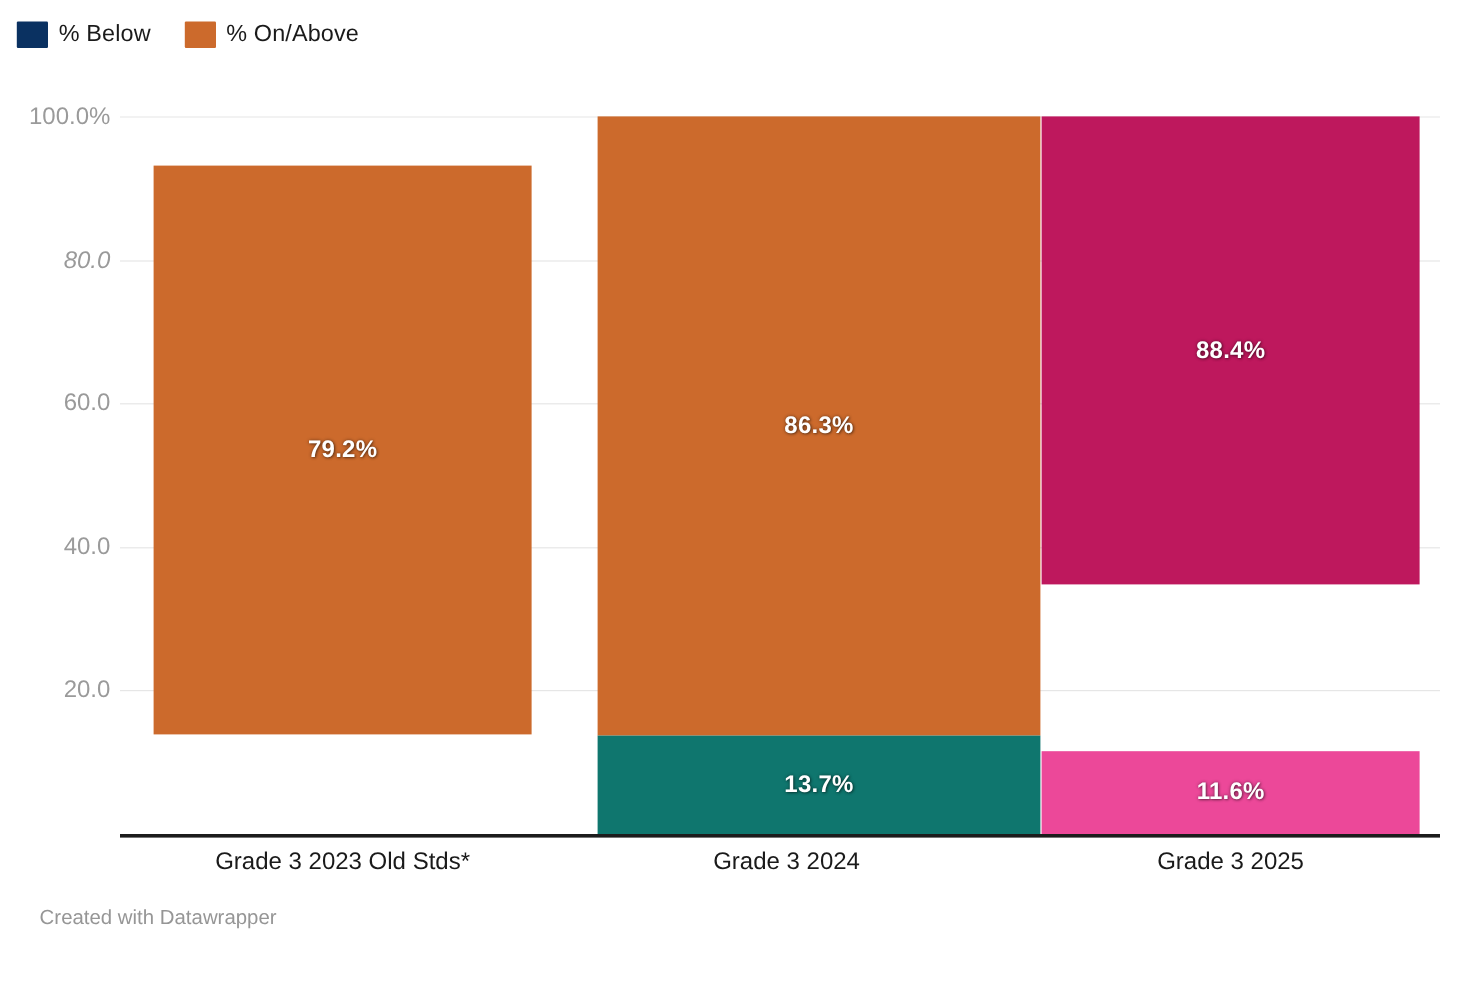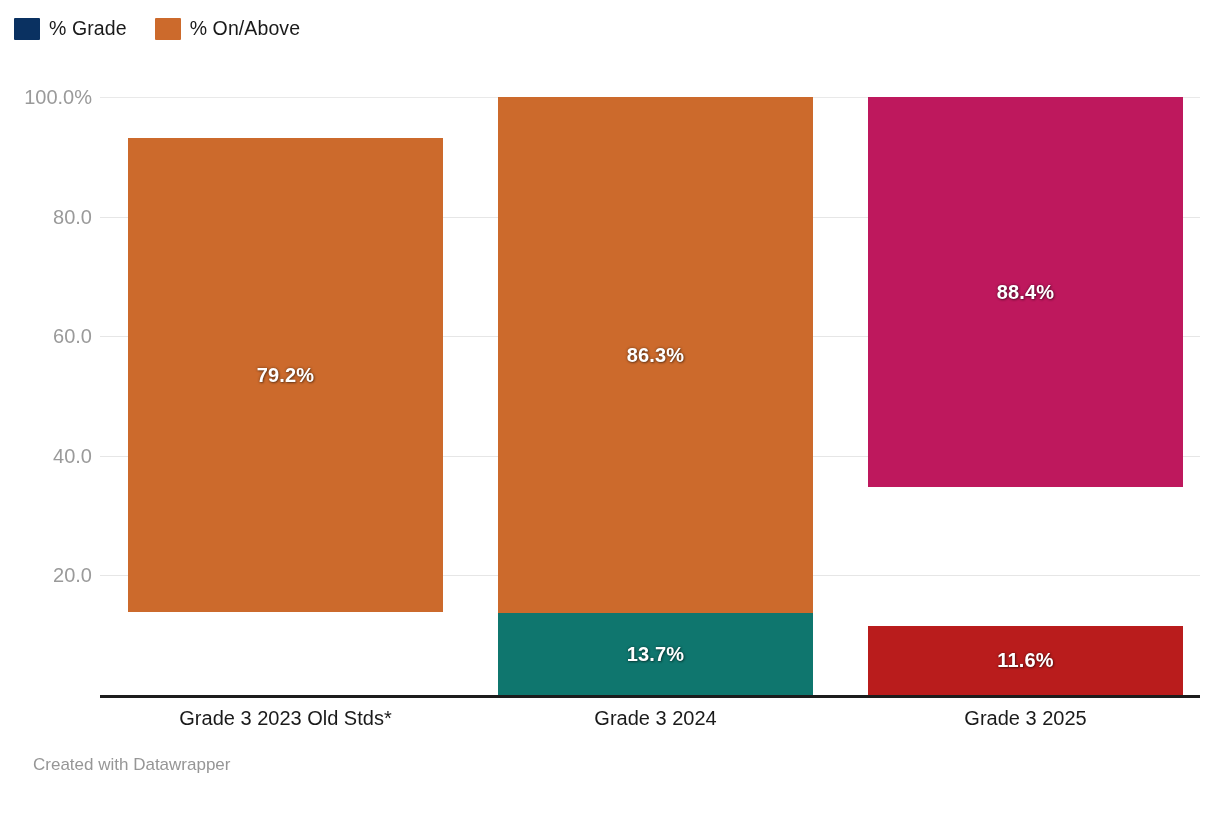--- a/index.html
+++ b/index.html
@@ -126,64 +126,64 @@
   }
 </style>
 </head>
 <body>
 
 <div id="chart-root">
 
   <div class="legend">
     <div class="legend-item">
       <span class="legend-swatch" style="background: rgb(10, 49, 97);"></span>
-      <span class="legend-label">% Grade</span>
+      <span class="legend-label">% Below</span>
     </div>
     <div class="legend-item">
       <span class="legend-swatch" style="background: rgb(204, 106, 44);"></span>
       <span class="legend-label">% On/Above</span>
     </div>
   </div>
 
   <div class="plot">
 
     <div id="grid-layer">
         <div class="gridline top-line" style="top: 97px; left: 100px; width: 1100px;"></div>
         <div class="gridline" style="top: 217px; left: 100px; width: 1100px;"></div>
         <div class="gridline" style="top: 336px; left: 100px; width: 1100px;"></div>
         <div class="gridline" style="top: 456px; left: 100px; width: 1100px;"></div>
         <div class="gridline" style="top: 575px; left: 100px; width: 1100px;"></div>
       </div>
     <div id="ytick-layer">
         <div class="ytick-label" style="top: 87px;">100.0%</div>
-        <div class="ytick-label" style="top: 207px;">80.0</div>
+        <div class="ytick-label" style="top: 207px; font-style: italic;">80.0</div>
         <div class="ytick-label" style="top: 326px;">60.0</div>
         <div class="ytick-label" style="top: 446px;">40.0</div>
         <div class="ytick-label" style="top: 565px;">20.0</div>
       </div>
 
     <div id="bars-layer">
         <div class="bar-group" style="left: 128px; top: 97px; width: 315px; height: 598px;">
           <div class="seg" style="background: rgb(204, 106, 44); top: 0px; height: 473.616px; margin-top: 41px;">
             <span class="seg-label">79.2%</span>
           </div>
         </div>
-        <div class="bar-group" style="left: 498px; top: 97px; width: 315px; height: 598px;">
+        <div class="bar-group" style="left: 498px; top: 97px; width: 369px; height: 598px;">
           <div class="seg" style="background: rgb(204, 106, 44); top: 0px; height: 516.074px;">
             <span class="seg-label">86.3%</span>
           </div>
           <div class="seg" style="background: #0f766e; top: 516.074px; height: 81.926px;">
             <span class="seg-label">13.7%</span>
           </div>
         </div>
         <div class="bar-group" style="left: 868px; top: 97px; width: 315px; height: 598px;">
           <div class="seg" style="background: #be185d; top: 0px; height: 390px;">
             <span class="seg-label">88.4%</span>
           </div>
-          <div class="seg" style="background: #b91c1c; top: 528.632px; height: 69.368px;">
+          <div class="seg" style="background: #ec4899; top: 528.632px; height: 69.368px;">
             <span class="seg-label">11.6%</span>
           </div>
         </div>
       </div>
 
     <div id="cat-layer">
         <div class="cat-label" style="left: 128px; width: 315px;">Grade 3 2023 Old Stds*</div>
         <div class="cat-label" style="left: 498px; width: 315px;">Grade 3 2024</div>
         <div class="cat-label" style="left: 868px; width: 315px;">Grade 3 2025</div>
       </div>

